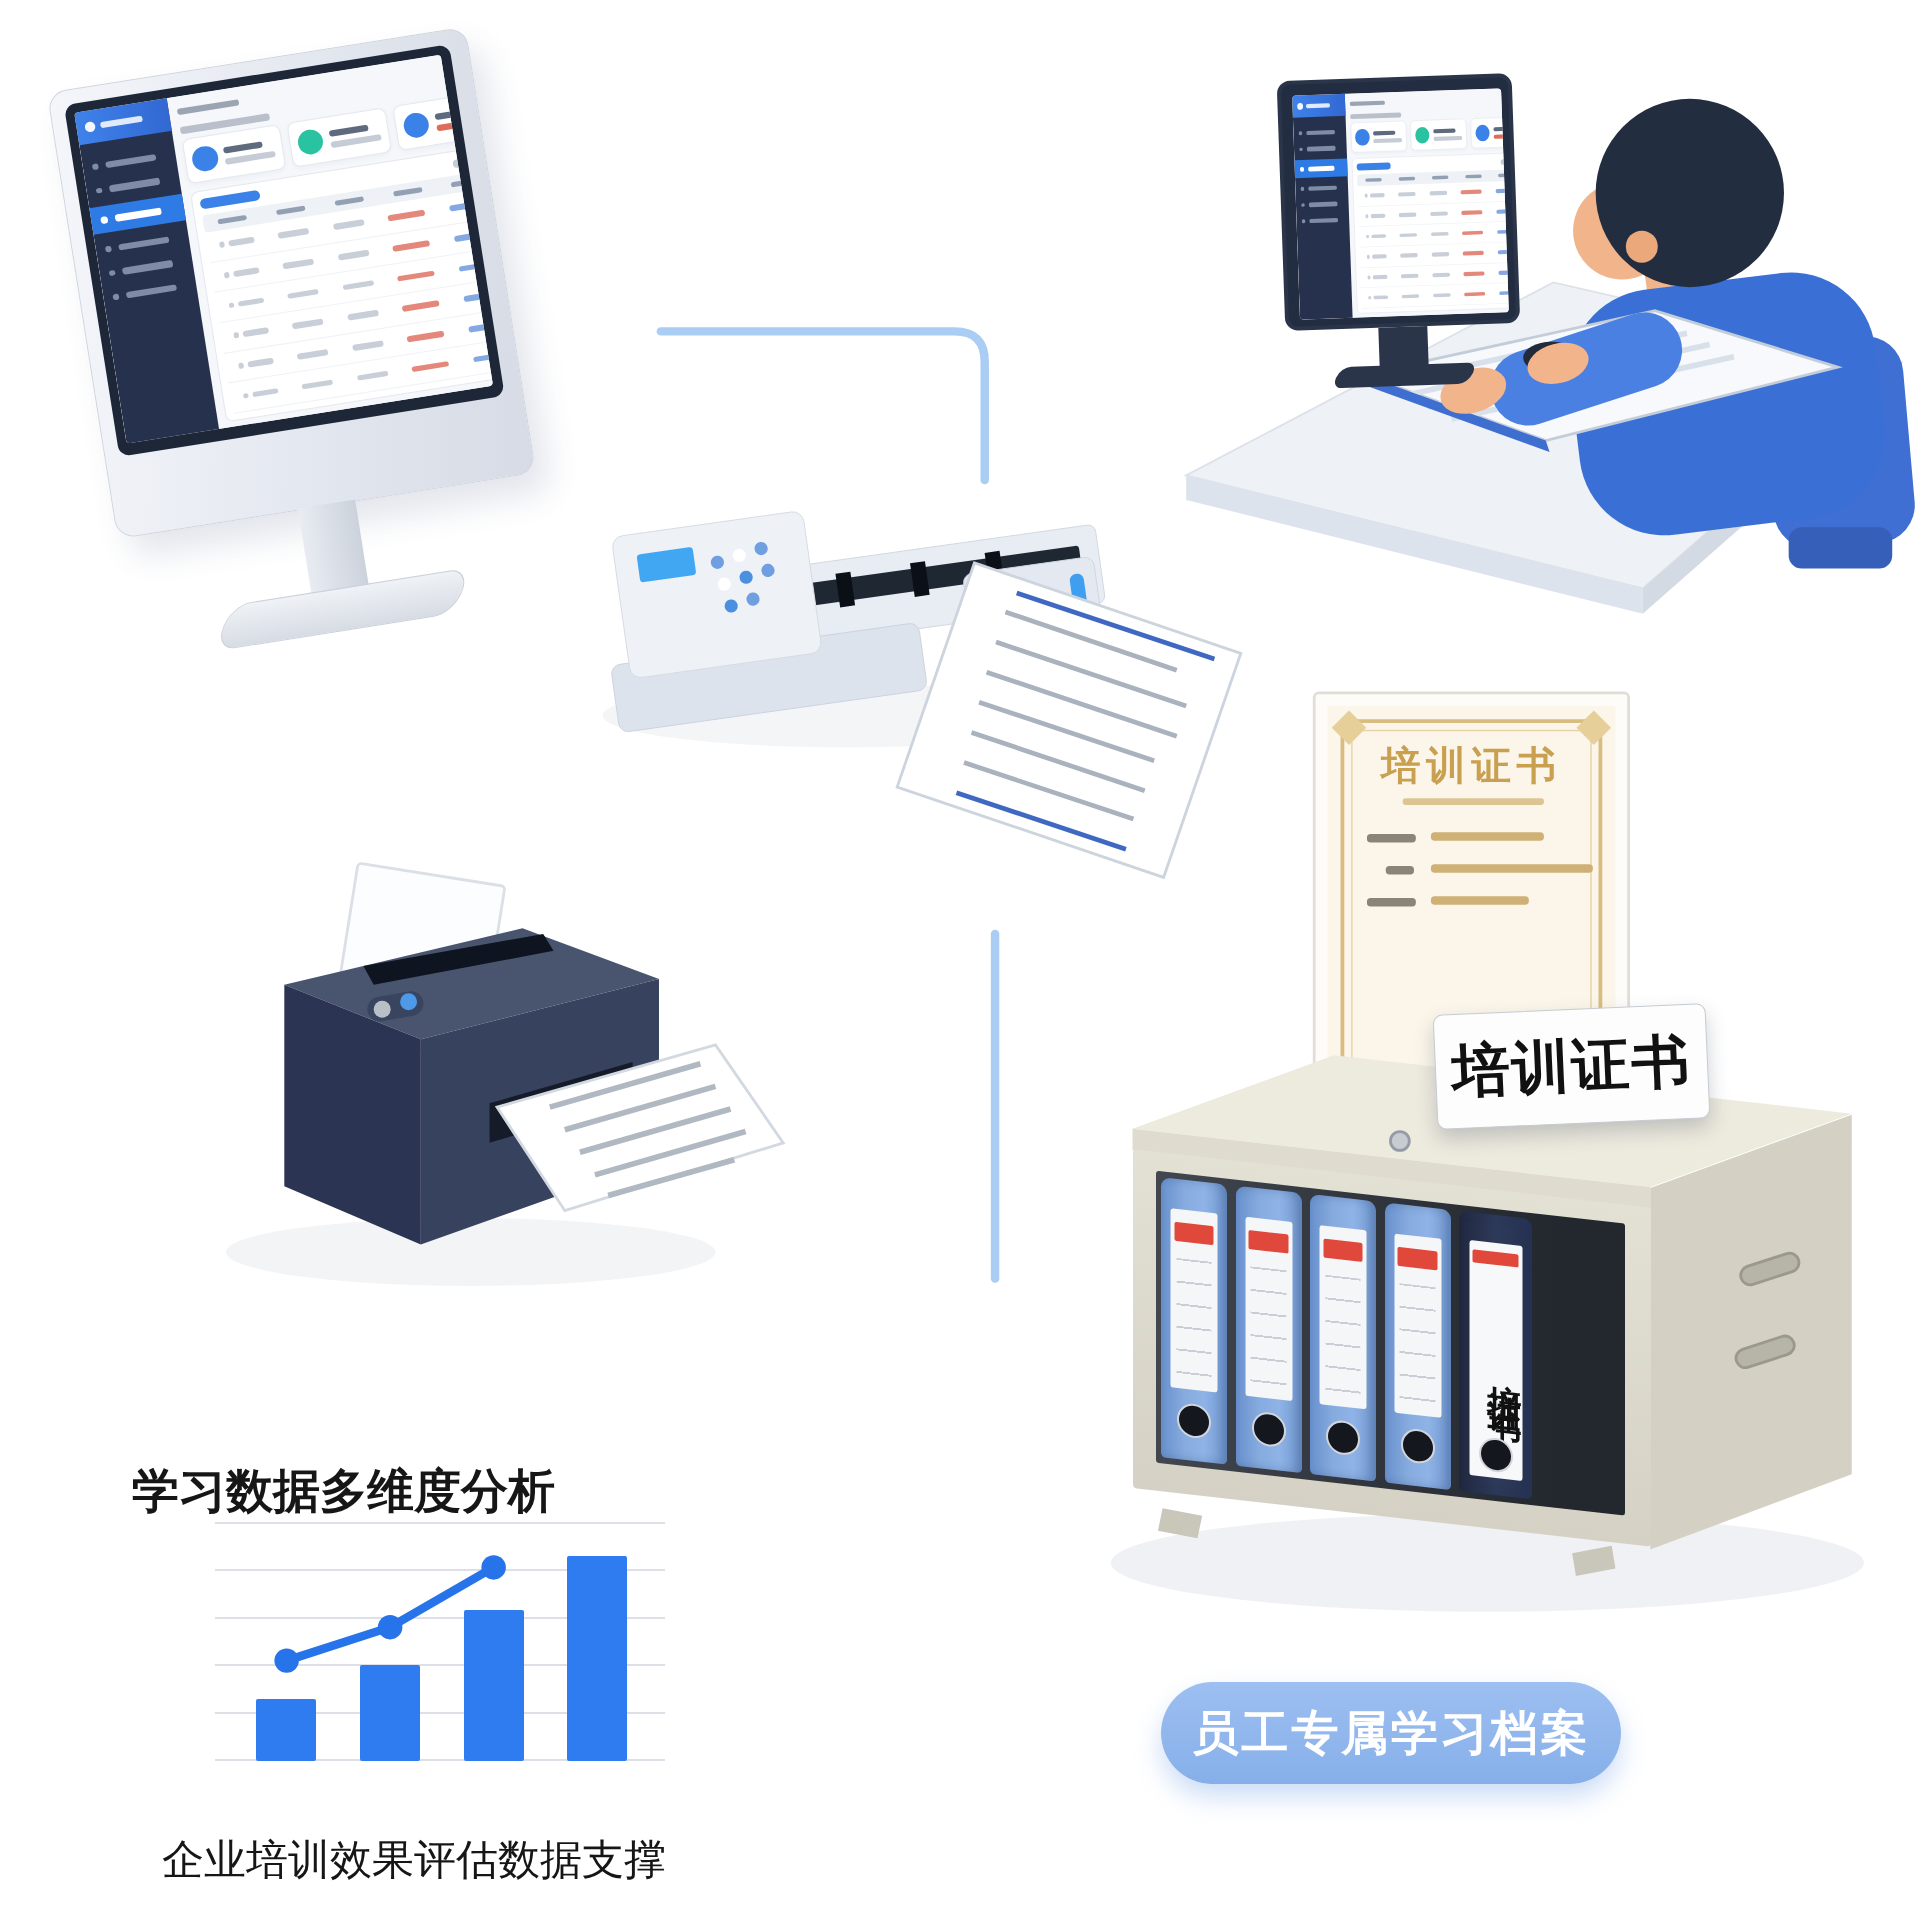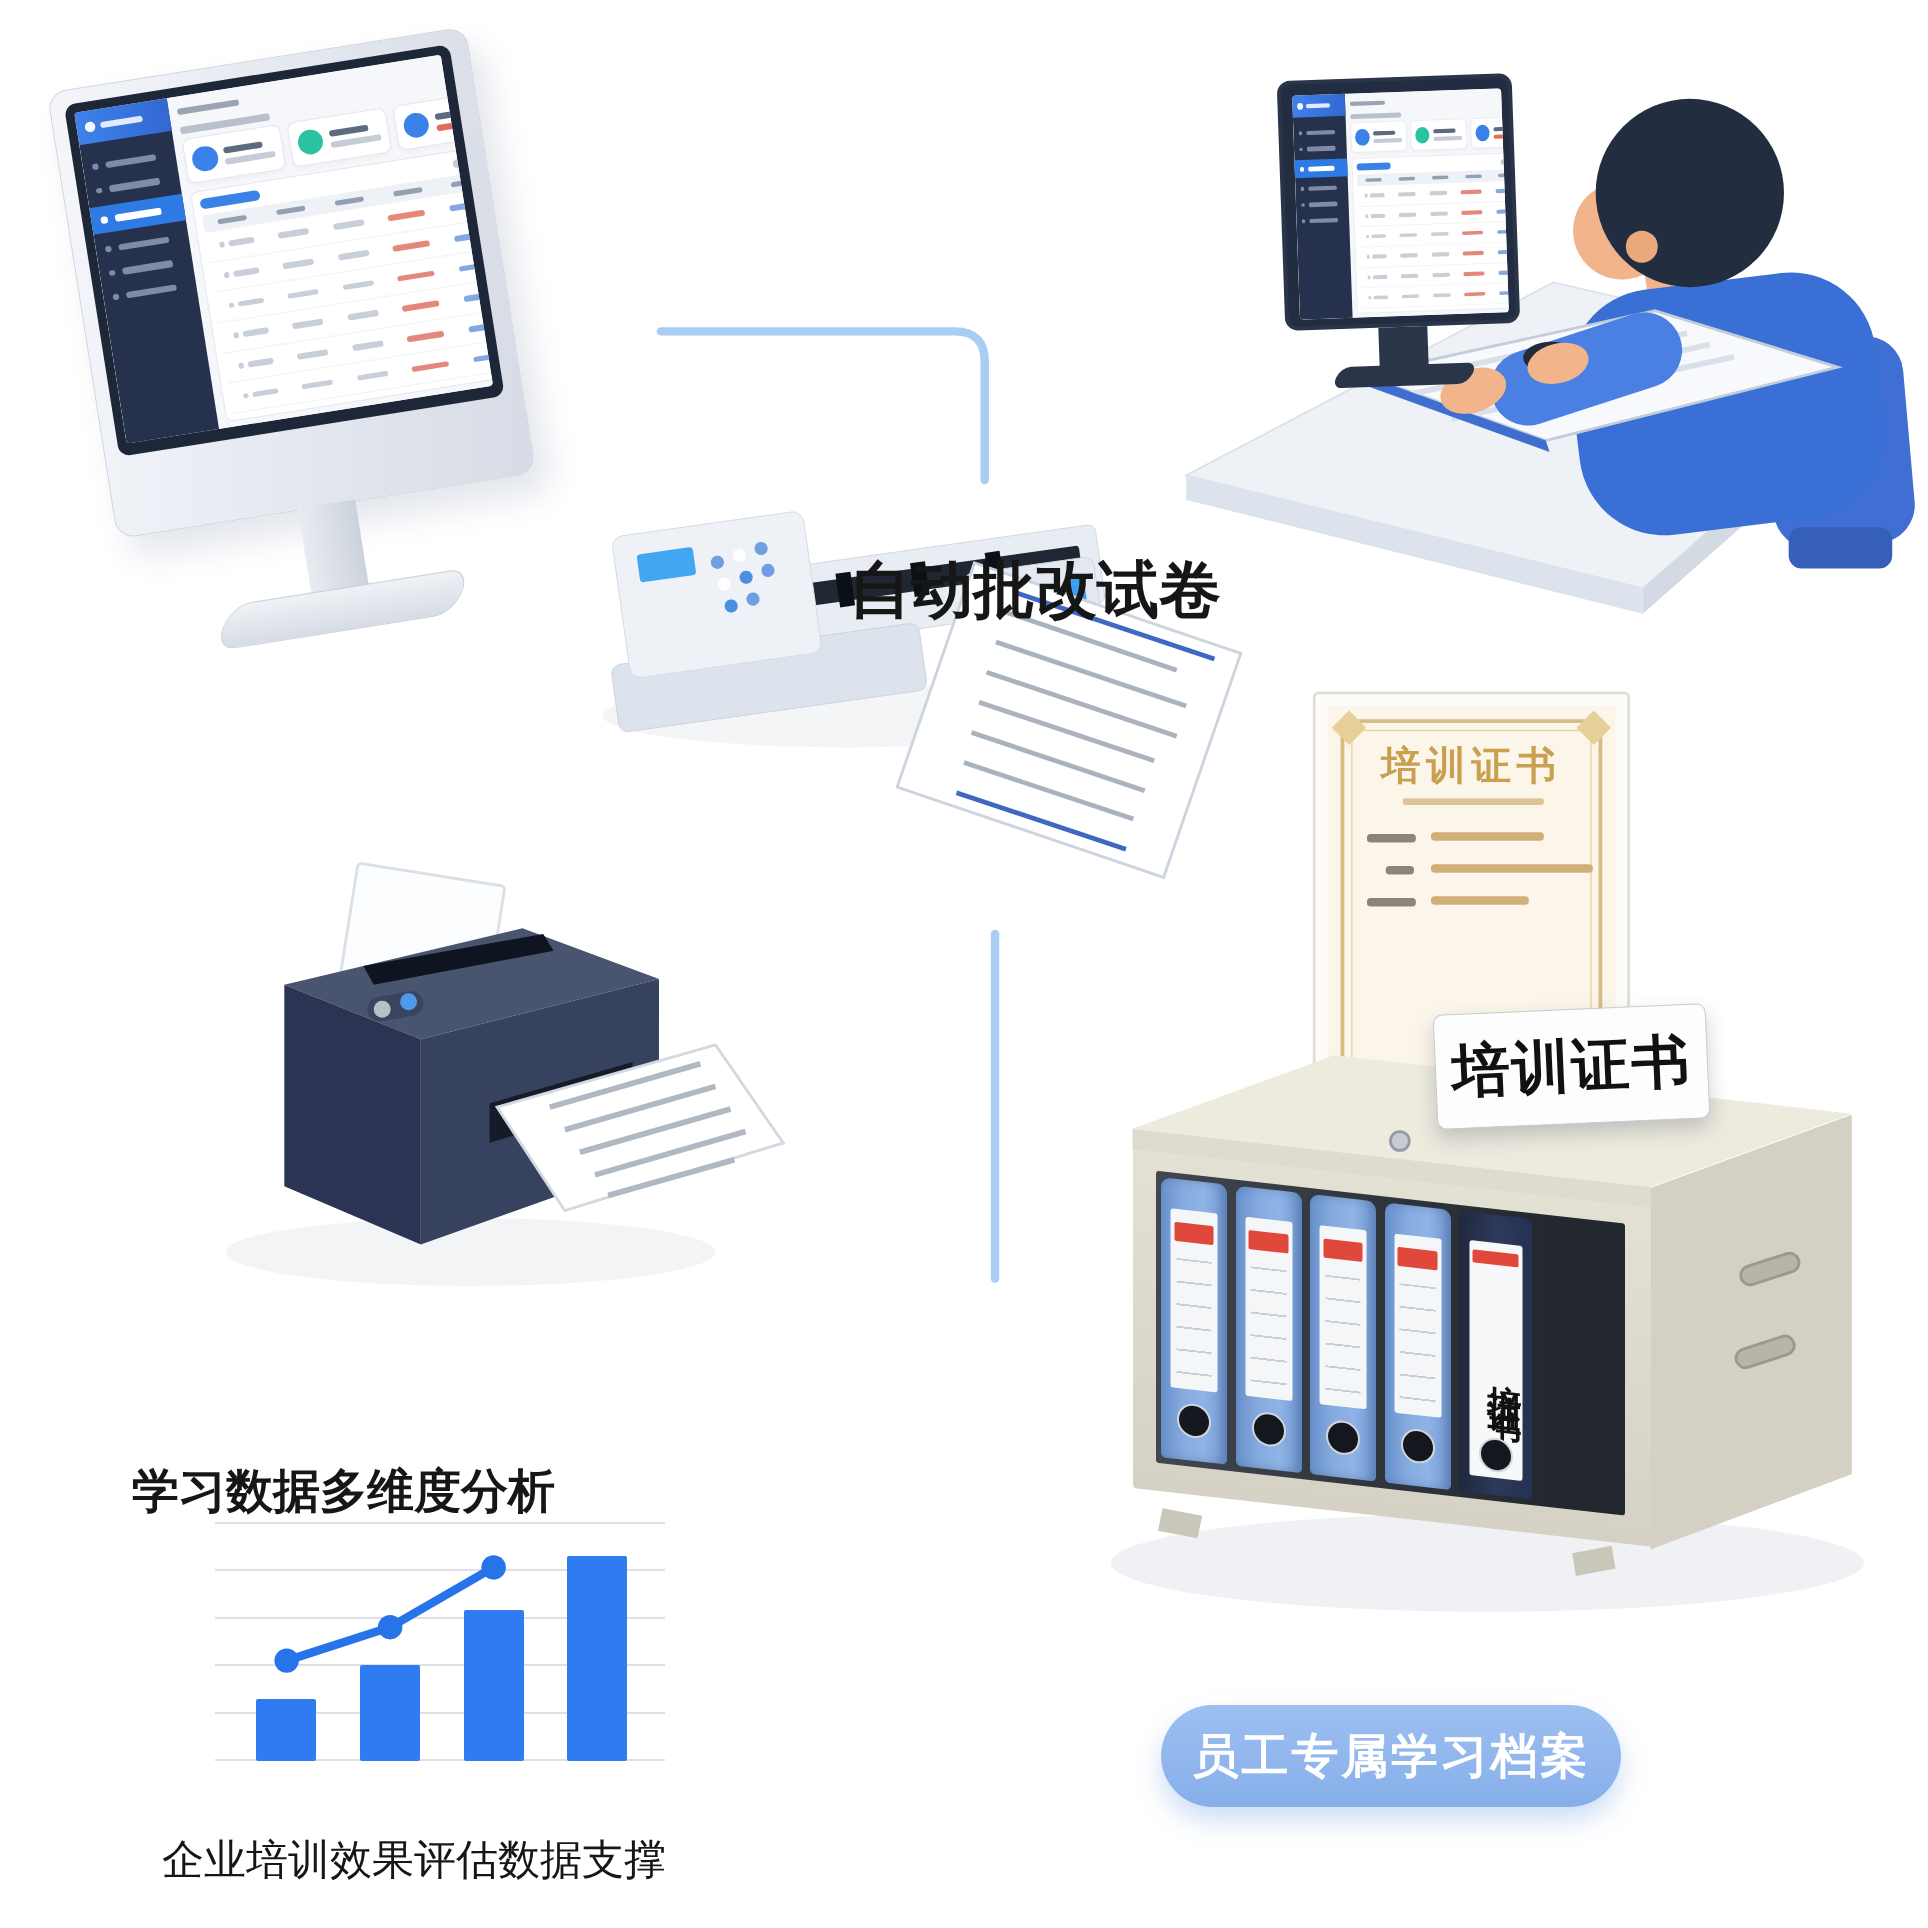--- a/index.html
+++ b/index.html
@@ -527,23 +527,22 @@
           <div class="binder-stripe"></div>
           <div class="spine-text">培训证书</div>
         </div>
         <div class="binder-hole"></div>
       </div>
     </div>
   </div>
 
   <div id="plaque" class="abs">培训证书</div>
 
-  <div class="black-label" style="left:849px;top:548px;font-size:62px;">自动批改试卷</div>
-
-  <div class="pill" style="left:1161px;top:1682px;width:460px;height:102px;font-size:47px;margin-top:23px;">员工专属学习档案</div>
+
+  <div class="pill" style="left:1161px;top:1682px;width:460px;height:102px;font-size:47px;">员工专属学习档案</div>
 
   <div class="black-label" style="left:162px;top:1832px;font-size:42px;font-weight:500;">企业培训效果评估数据支撑</div>
   <div class="black-label" style="left:132px;top:1460px;font-size:47px;">学习数据多维度分析</div>
 
   <div id="chart" class="abs">
       <div style="position: absolute; left: 0px; right: 0px; height: 1.9px; background: rgb(221, 225, 231); top: 0px;"></div>
       <div style="position: absolute; left: 0px; right: 0px; height: 1.9px; background: rgb(221, 225, 231); top: 47px;"></div>
       <div style="position: absolute; left: 0px; right: 0px; height: 1.9px; background: rgb(221, 225, 231); top: 95px;"></div>
       <div style="position: absolute; left: 0px; right: 0px; height: 1.9px; background: rgb(221, 225, 231); top: 142px;"></div>
       <div style="position: absolute; left: 0px; right: 0px; height: 1.9px; background: rgb(221, 225, 231); top: 190px;"></div>

